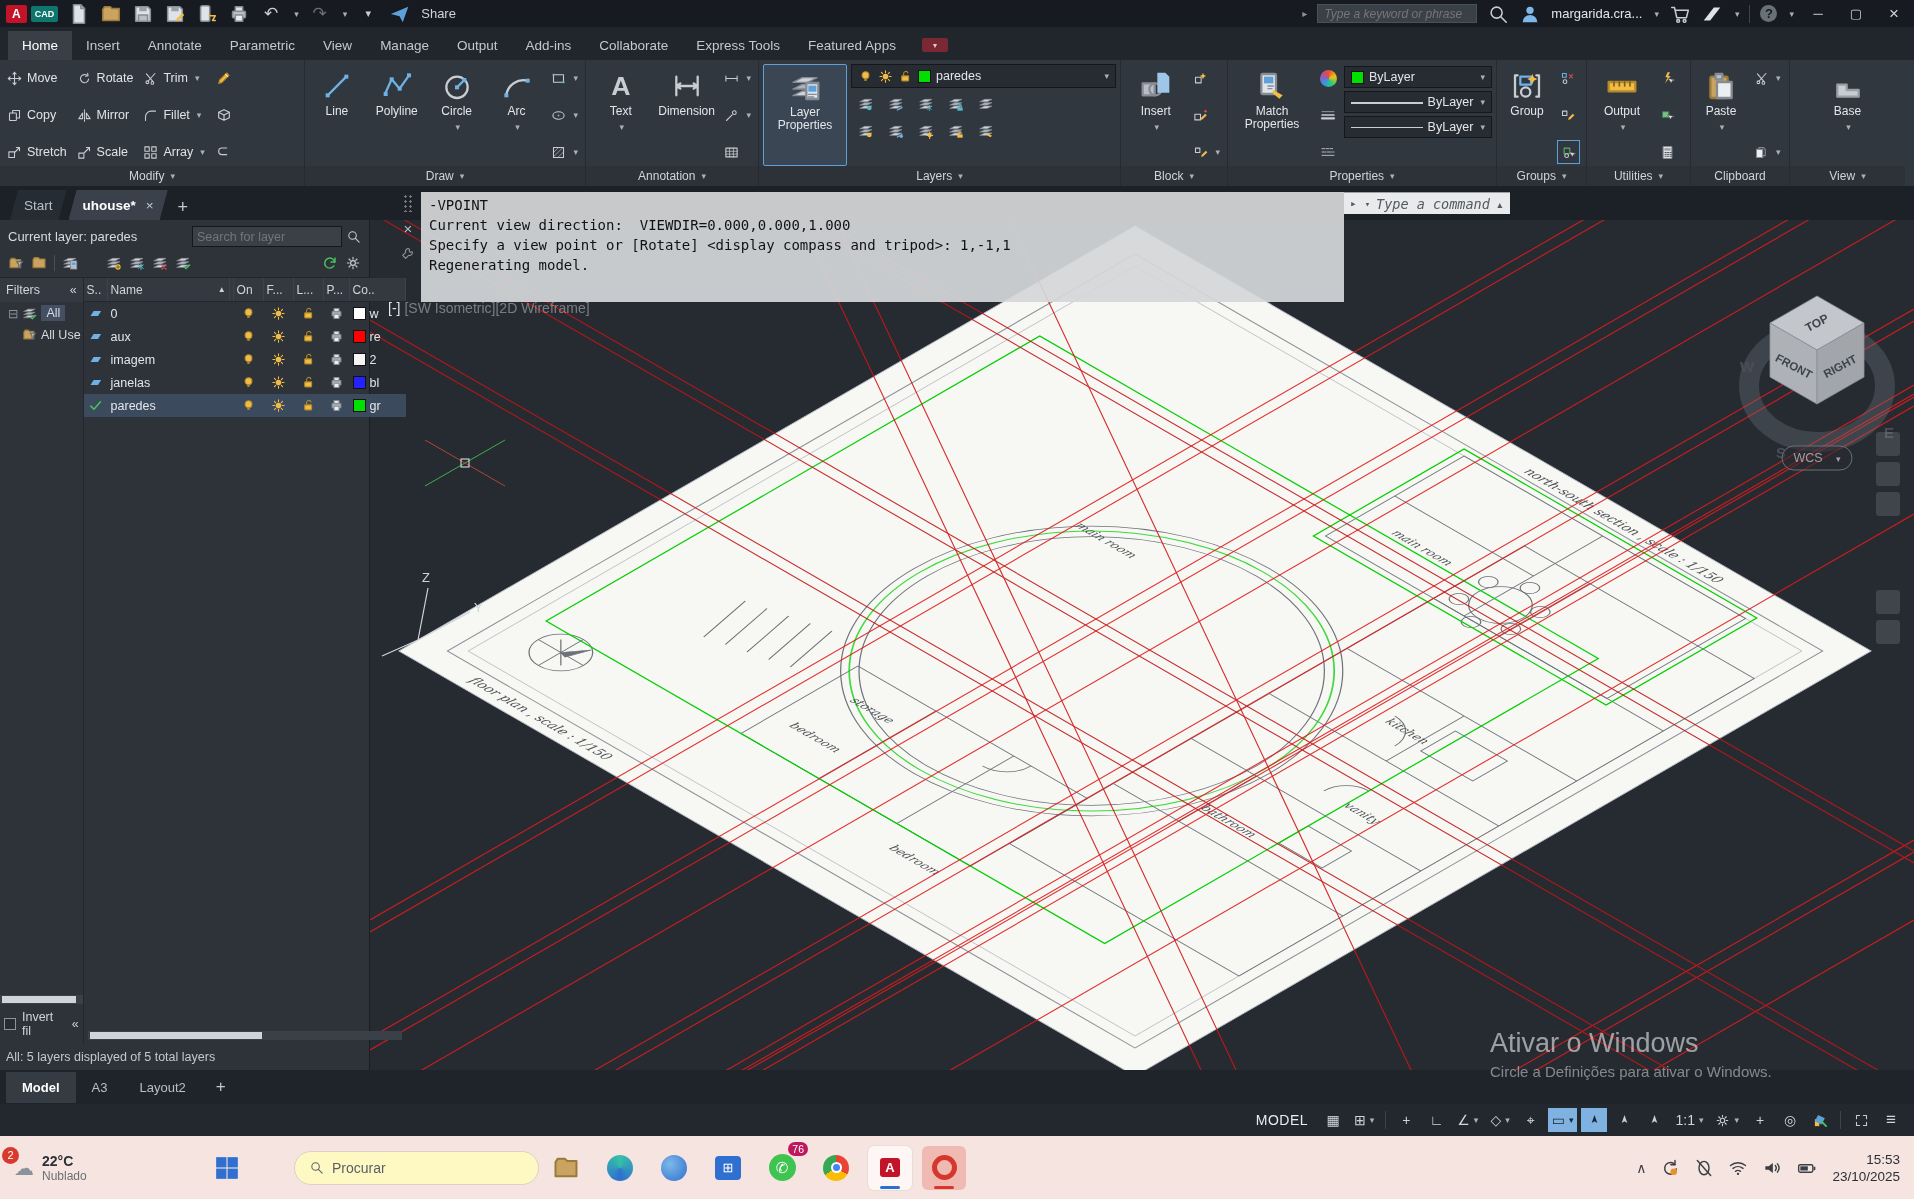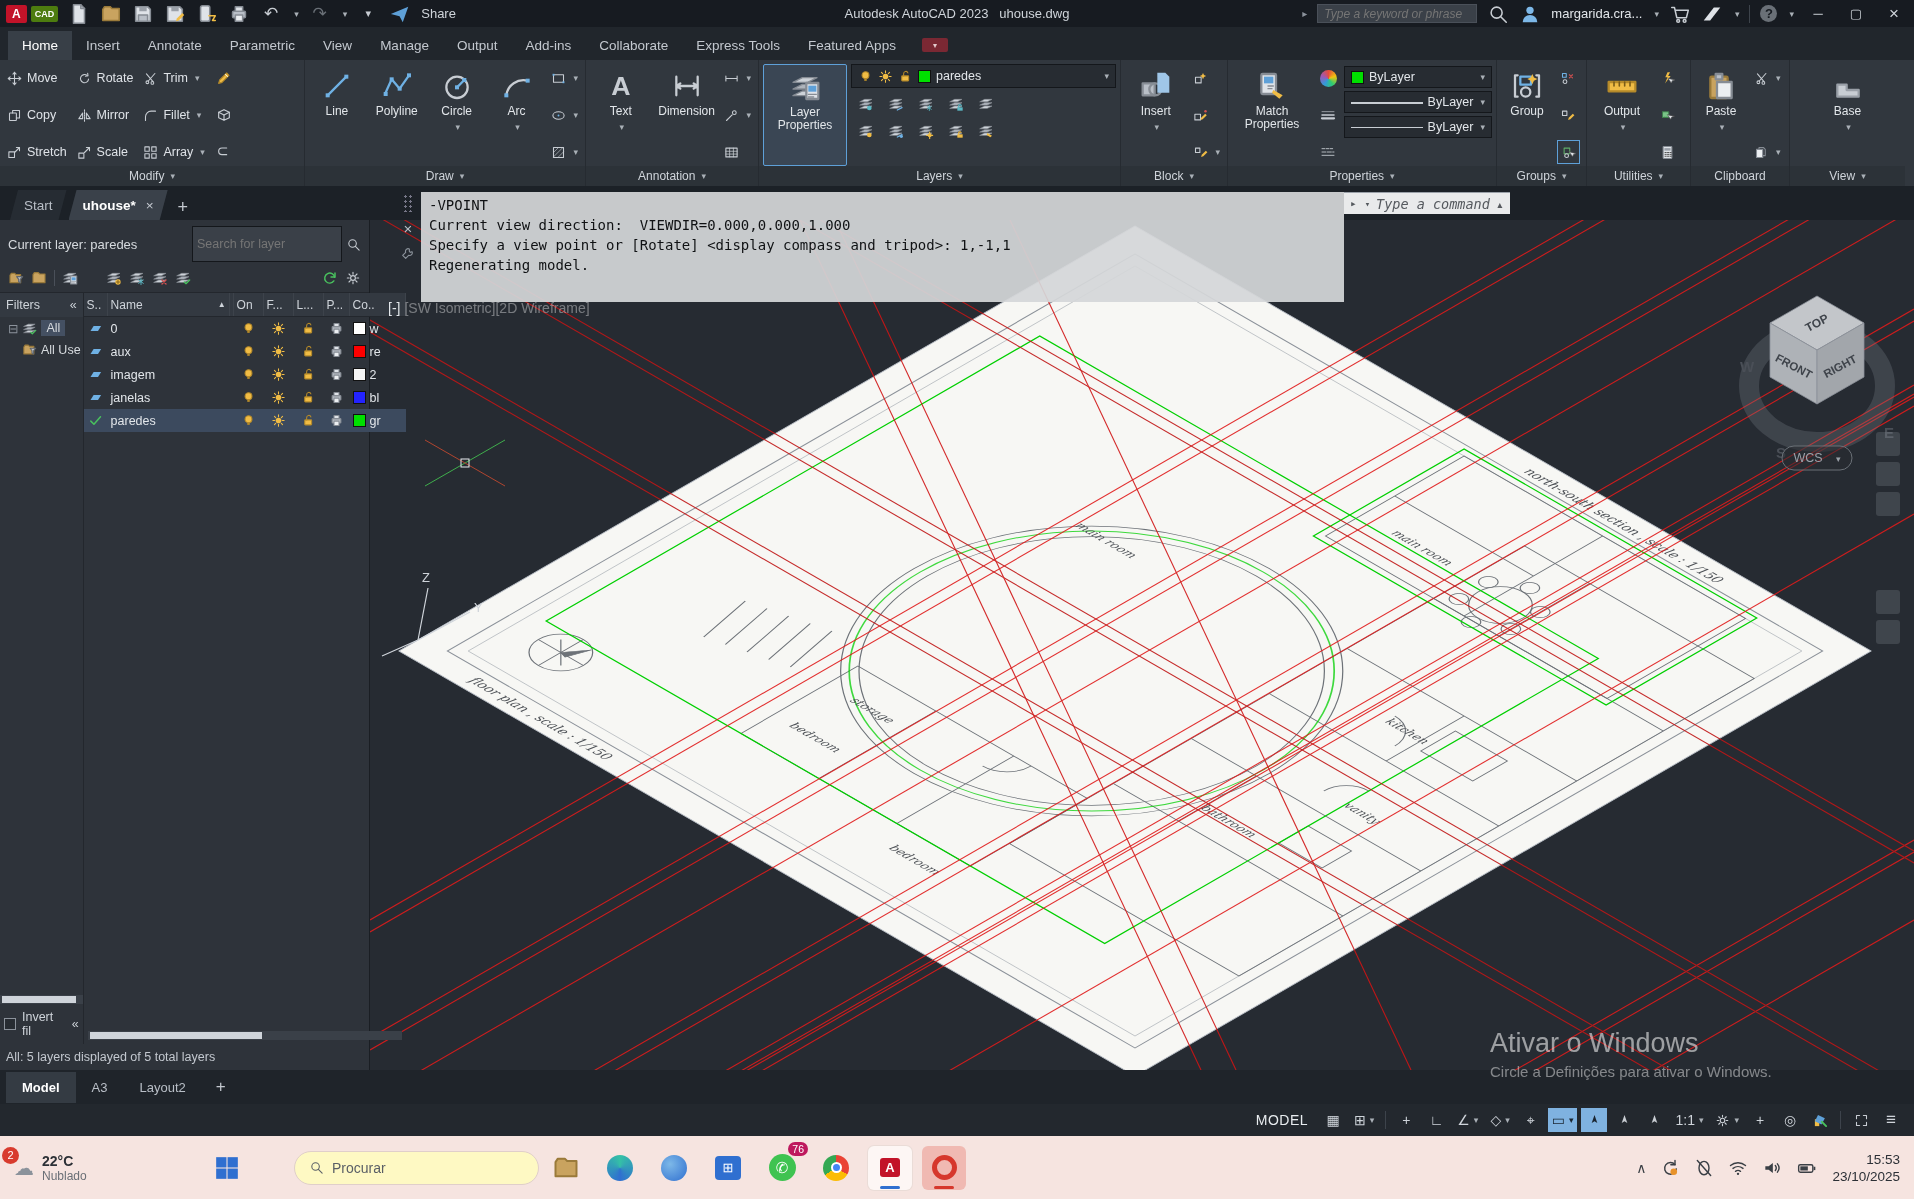--- a/index.html
+++ b/index.html
@@ -8,21 +8,21 @@
 .row{display:flex;align-items:center}
 .ic{display:inline-block;width:16px;height:16px;color:#c8cdd3;flex:none}
 .ic svg{width:100%;height:100%;display:block}
 .ic.b{width:32px;height:32px}
 .ic.s{width:15px;height:15px}
 .dd{font-size:9px;color:#aab0b7;margin-left:2px}
 
 #titlebar{left:0;top:0;width:1914px;height:27px;background:#171b21;display:flex;align-items:center;padding:0 6px;gap:10px}
 .qi{width:22px;height:18px;display:flex;align-items:center;justify-content:center;color:#c8cdd3}
 #logo{background:#c21329;color:#fff;font-weight:bold;font-size:12px;padding:2px 6px;border-radius:2px}
-#logocad{background:#4d7c0f;color:#fff;font-weight:bold;font-size:9px;padding:3px 4px;border-radius:2px;margin-left:-6px}
+#logocad{background:#0f766e;color:#fff;font-weight:bold;font-size:9px;padding:3px 4px;border-radius:2px;margin-left:-6px}
 #doc-title-wrap{position:absolute;left:0;right:0;text-align:center;color:#cfd4da;font-size:13px;pointer-events:none}
 #tb-search{background:#3a4048;border:1px solid #4a5059;color:#8b929b;font-style:italic;font-size:12px;width:160px;height:19px;padding:0 6px}
 #tb-right{margin-left:auto;display:flex;align-items:center;gap:10px;z-index:2}
 .winbtn{width:28px;height:20px;display:flex;align-items:center;justify-content:center;color:#cfd4da;font-size:13px}
 
 #tabrow{left:0;top:27px;width:1914px;height:33px;background:#21262c;display:flex;align-items:flex-end;padding:0 8px;gap:2px}
 .rtab{padding:7px 14px;font-size:13.5px;color:#c3c8cf}
 .rtab.active{background:#383f47;color:#fff}
 #ribbon-opt{width:26px;height:14px;background:#7a2833;border-radius:2px;margin:0 0 8px 10px;display:flex;align-items:center;justify-content:center}
 
@@ -43,21 +43,21 @@
 #filetabs{left:0;top:186px;width:1914px;height:34px;background:#1c2127;display:flex;align-items:flex-end;padding-left:10px;gap:2px}
 .ftab{height:30px;display:flex;align-items:center;padding:0 14px;font-size:13.5px;color:#b9bfc7;background:#262c33;clip-path:polygon(8px 0,100% 0,calc(100% - 8px) 100%,0 100%)}
 .ftab.active{background:#3a414a;color:#fff;font-weight:bold}
 .ftab .x{margin-left:10px;font-weight:normal;color:#c3c8cf}
 #newtab{width:26px;height:26px;display:flex;align-items:center;justify-content:center;font-size:18px;color:#c3c8cf}
 
 #palette{left:0;top:220px;width:370px;height:850px;background:#2e333a;border-right:1px solid #1a1e23;display:flex;flex-direction:column}
 #pal-title{height:32px;display:flex;align-items:center;gap:8px;padding:0 8px;background:#262b31;color:#d6dade;font-size:13.5px;border-bottom:1px solid #3a4047}
 .griddots{width:10px;height:18px;background:radial-gradient(circle,#778 1px,transparent 1.3px);background-size:5px 5px}
 #pal-cur{display:flex;align-items:center;justify-content:space-between;padding:6px 8px;font-size:13px;color:#d6dade}
-#pal-search{background:#3a4048;border:1px solid #14171b;color:#8b929b;width:150px;height:36px;padding:0 4px;font-size:12.5px}
+#pal-search{background:#3a4048;border:1px solid #14171b;color:#8b929b;width:150px;height:21px;padding:0 4px;font-size:12.5px}
 #pal-tools{display:flex;align-items:center;gap:7px;padding:2px 8px 6px 8px;border-bottom:1px solid #23272d}
 #pal-main{flex:1;display:flex;min-height:0}
 #filters{width:104px;border-right:1px solid #23272d;display:flex;flex-direction:column}
 #filters-hd{height:24px;display:flex;align-items:center;justify-content:space-between;padding:0 6px;background:#333941;font-size:12.5px;color:#cfd4da}
 .treeitem{display:flex;align-items:center;gap:4px;padding:3px 2px 3px 8px;font-size:12.5px;color:#d6dade;white-space:nowrap}
 .treeitem .lab.sel{background:#445062;padding:1px 5px}
 #laylist{flex:1;display:flex;flex-direction:column}
 #laycols{display:flex;height:24px;background:#333941;border-bottom:1px solid #23272d;font-size:12px;color:#cfd4da;align-items:center}
 #laycols span{padding:0 3px;border-right:1px solid #3d434b;height:100%;display:flex;align-items:center}
 .lrow{display:flex;align-items:center;height:23px;font-size:12.5px;color:#e2e6ea}
@@ -156,23 +156,20 @@
     <span class="dd">▾</span>
   <span class="qi" style="font-size:17px;color:#6a7077">↷</span>
     <span class="dd">▾</span>
   <span class="qi" style="font-size:11px">▾</span>
   <span class="qi">
       <svg viewBox="0 0 24 24" fill="none" stroke="currentColor" stroke-width="1.7" stroke-linecap="round" stroke-linejoin="round">
         <path d="M2 12l19-8-6 17-3.5-6.5L2 12z" fill="#5ea0d8" stroke="none"></path>
       </svg>
     </span>
   <span style="color:#cfd4da">Share</span>
-  <div id="doc-title-wrap">
-    <span>Autodesk AutoCAD 2023</span>&nbsp;&nbsp;&nbsp;<span>uhouse.dwg</span>
-  </div>
   <div id="tb-right">
     <span style="color:#8b929b;font-size:10px">▸</span>
     <input id="tb-search" placeholder="Type a keyword or phrase" style="">
     <span class="qi">
         <svg viewBox="0 0 24 24" fill="none" stroke="currentColor" stroke-width="1.7" stroke-linecap="round" stroke-linejoin="round">
           <circle cx="10.5" cy="10.5" r="6"></circle>
           <path d="M15 15l6 6"></path>
         </svg>
       </span>
     <span class="qi">

